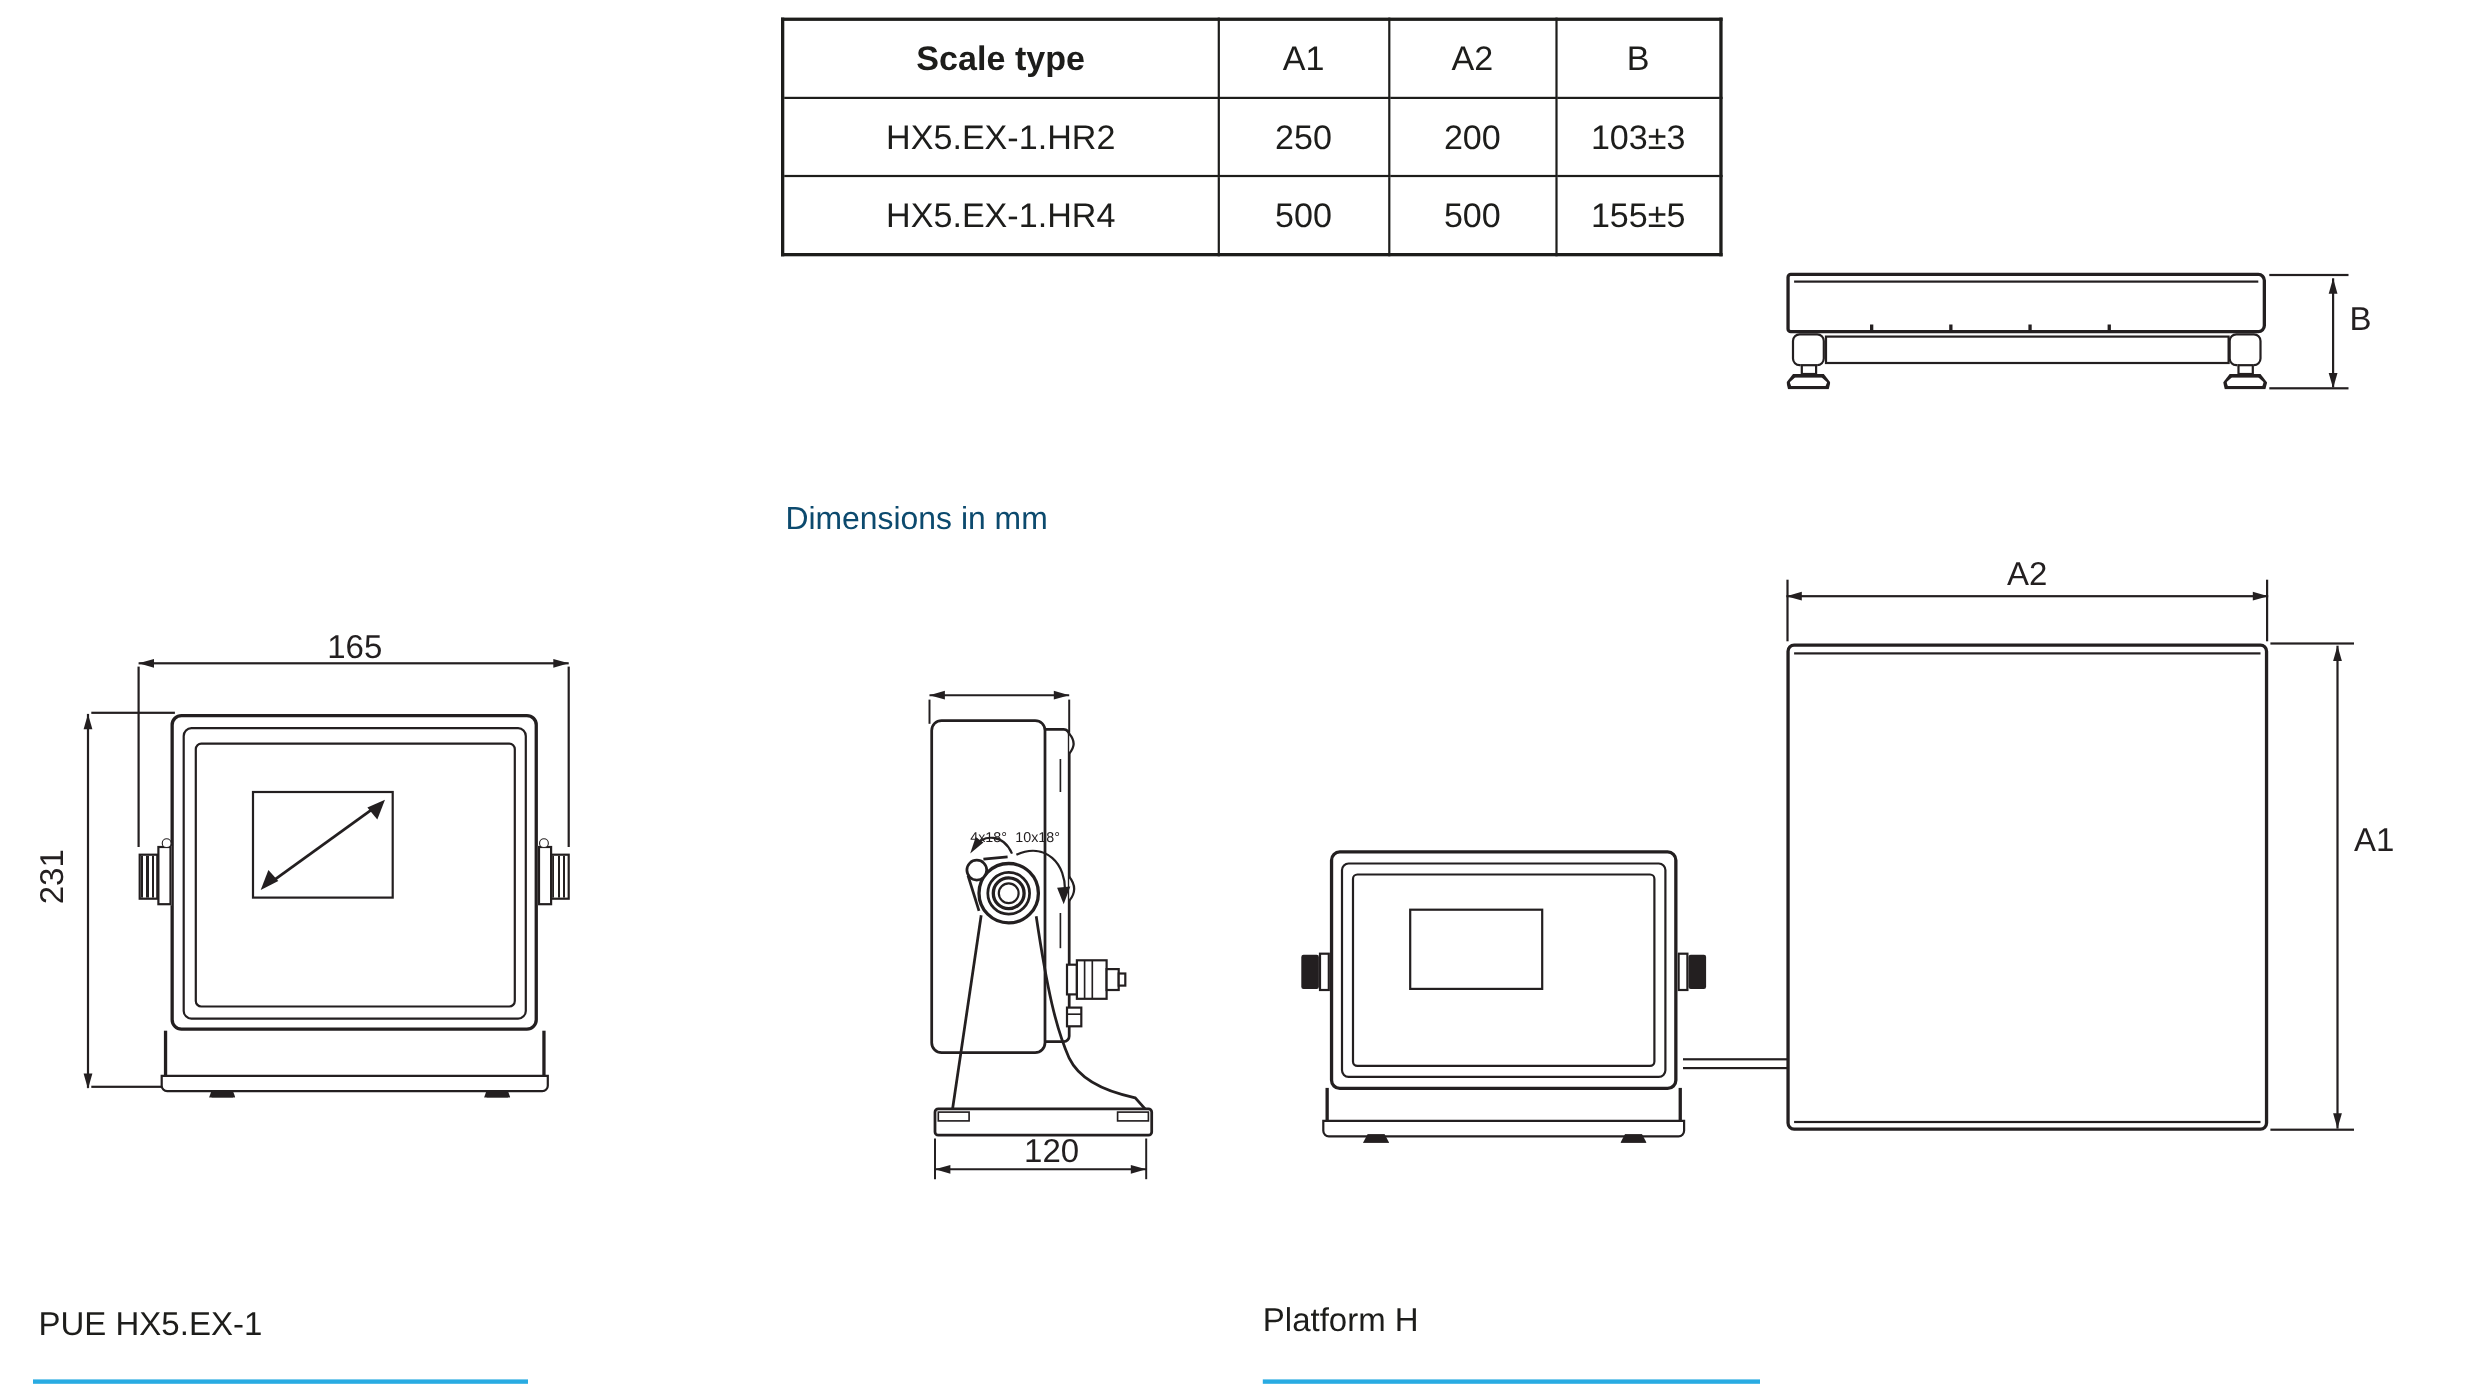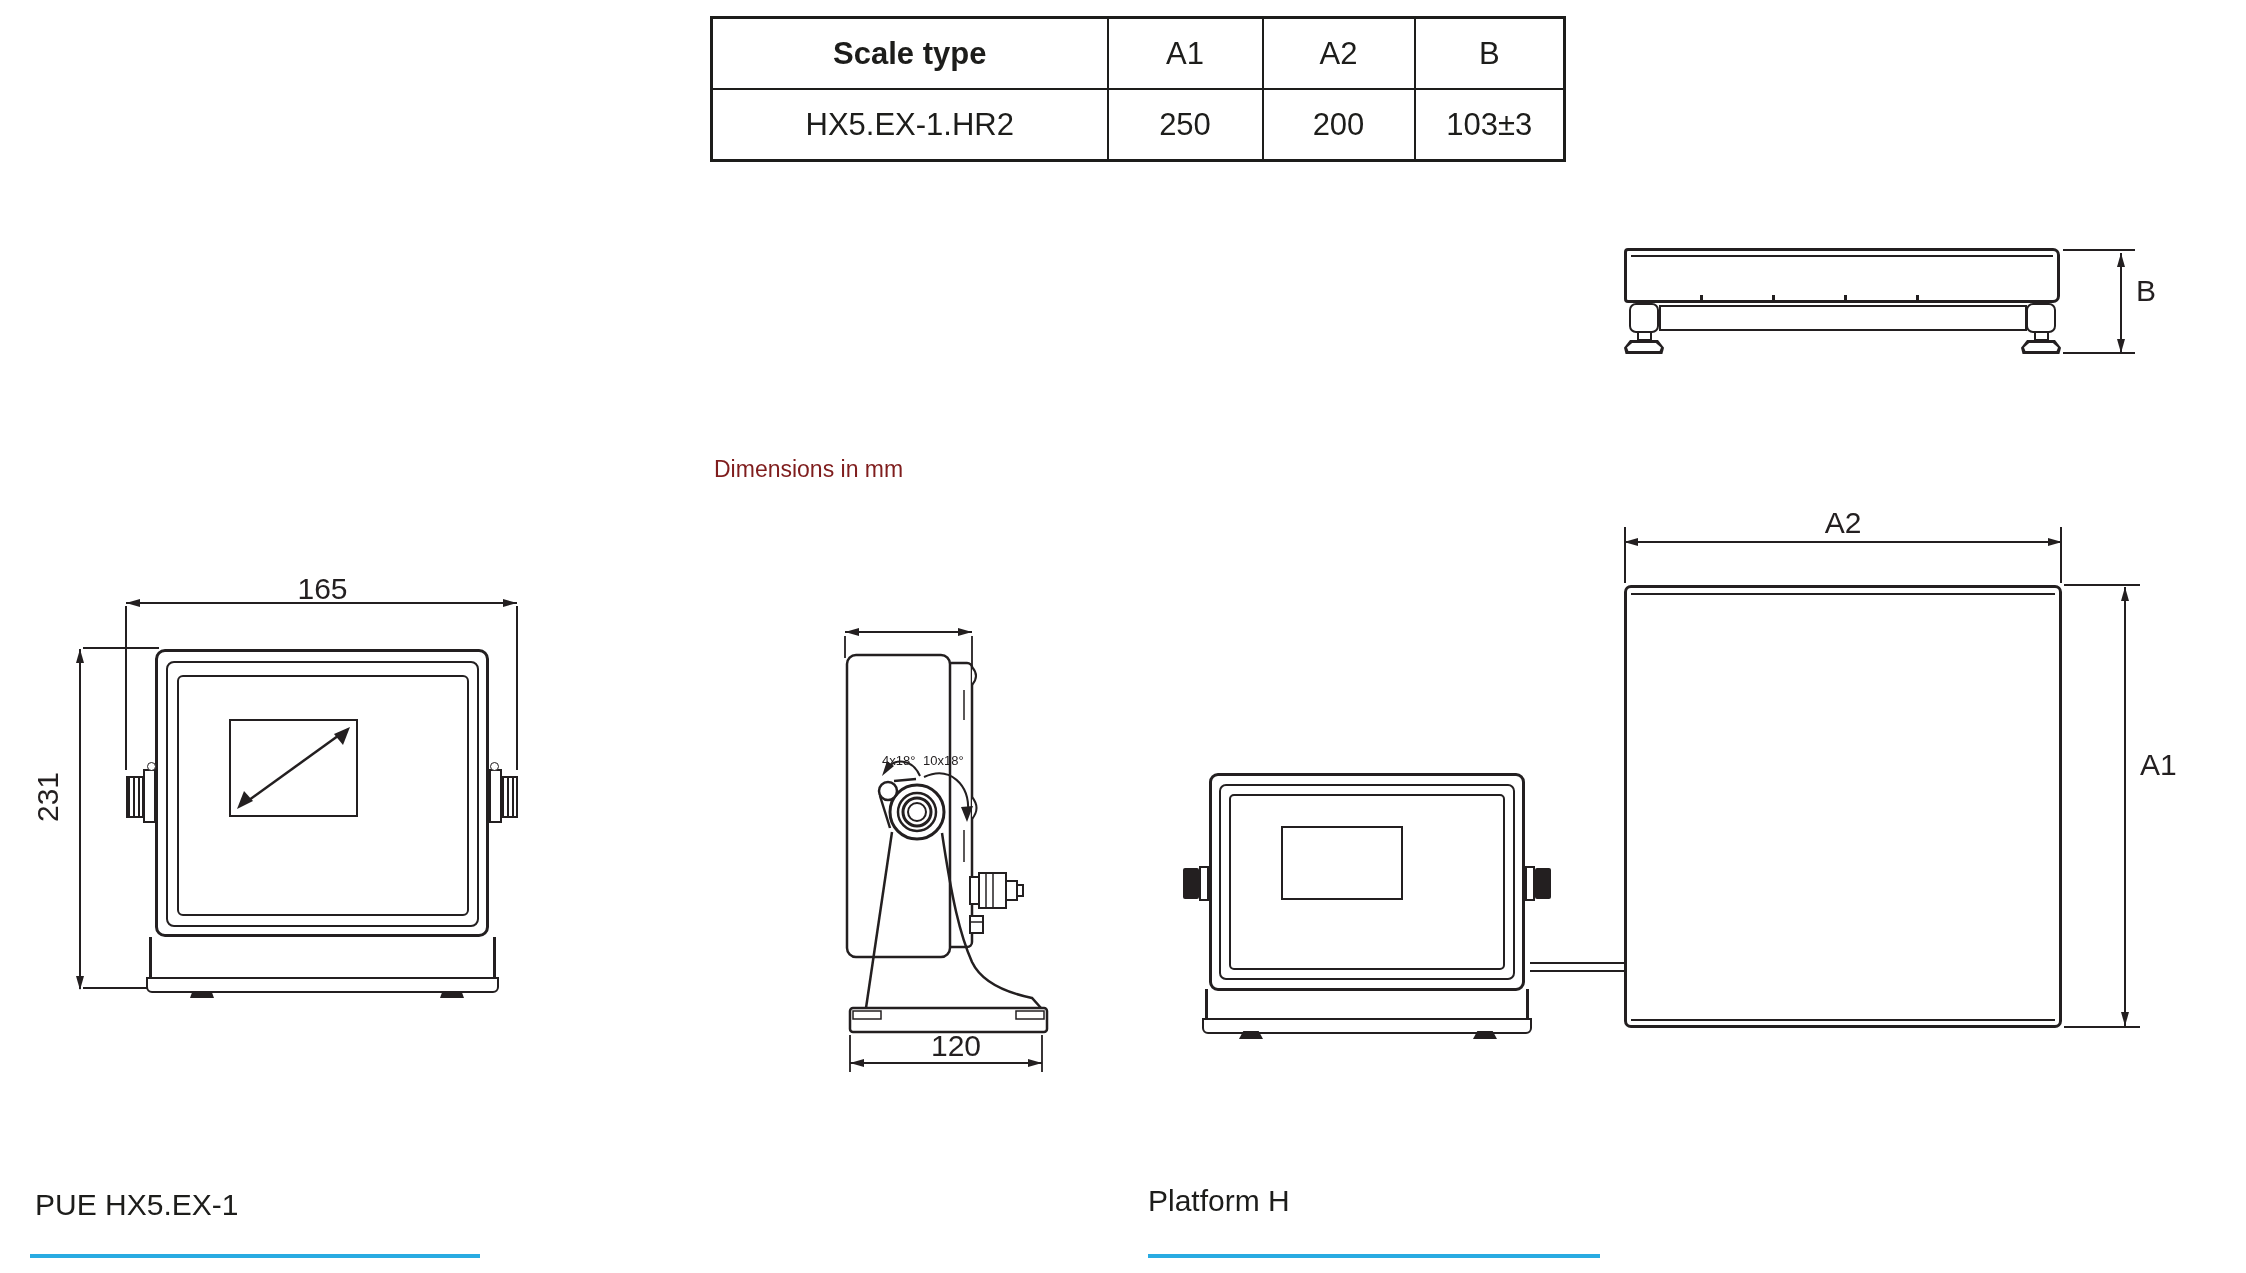--- a/index.html
+++ b/index.html
@@ -7,21 +7,21 @@
           font-family:"Liberation Sans",sans-serif;color:#231f20;}
   .abs{position:absolute;}
   
   table.spec{position:absolute;left:710px;top:16px;border-collapse:collapse;table-layout:fixed;
              background:#fff;}
   table.spec th,table.spec td{border:2px solid #1d1d1b;text-align:center;vertical-align:middle;
              font-size:31px;color:#1d1d1b;height:69px;padding:0;}
   table.spec{border:3px solid #1d1d1b;}
   table.spec th{font-weight:normal;}
   table.spec th.typecol{font-weight:bold;}
-  .note{position:absolute;left:714px;top:456px;font-size:23px;color:#7f1d1d;}
+  .note{position:absolute;left:714px;top:456px;font-size:29px;color:#0c4a6e;}
   
   .ln{position:absolute;background:#231f20;}
   .dimln{position:absolute;background:#231f20;}
   .outl{position:absolute;border:2px solid #231f20;background:#fff;box-sizing:border-box;}
   .dimtxt{position:absolute;font-size:30px;color:#231f20;white-space:nowrap;}
   .arr{position:absolute;width:0;height:0;}
   .arr.l{border-top:4px solid transparent;border-bottom:4px solid transparent;border-right:14px solid #231f20;}
   .arr.r{border-top:4px solid transparent;border-bottom:4px solid transparent;border-left:14px solid #231f20;}
   .arr.u{border-left:4px solid transparent;border-right:4px solid transparent;border-bottom:14px solid #231f20;}
   .arr.d{border-left:4px solid transparent;border-right:4px solid transparent;border-top:14px solid #231f20;}
@@ -52,20 +52,26 @@
       <th>A1</th>
       <th>A2</th>
       <th>B</th>
     </tr>
     <tr>
       <td>HX5.EX-1.HR2</td>
       <td>250</td>
       <td>200</td>
       <td>103±3</td>
     </tr>
+    <tr>
+      <td>HX5.EX-1.HR4</td>
+      <td>500</td>
+      <td>500</td>
+      <td>155±5</td>
+    </tr>
   </tbody>
     </table>
   <div class="note">Dimensions in mm</div>
 
   <div>
     <div class="outl" style="left:1624px;top:248px;width:436px;height:55px;border-width:3px;border-radius:4px 7px 7px 4px;"></div>
     <div class="ln" style="left:1631px;top:255px;width:422px;height:2px;"></div>
     <div class="ln" style="left:1700px;top:295px;width:3px;height:6px;"></div>
     <div class="ln" style="left:1772px;top:295px;width:3px;height:6px;"></div>
     <div class="ln" style="left:1844px;top:295px;width:3px;height:6px;"></div>

